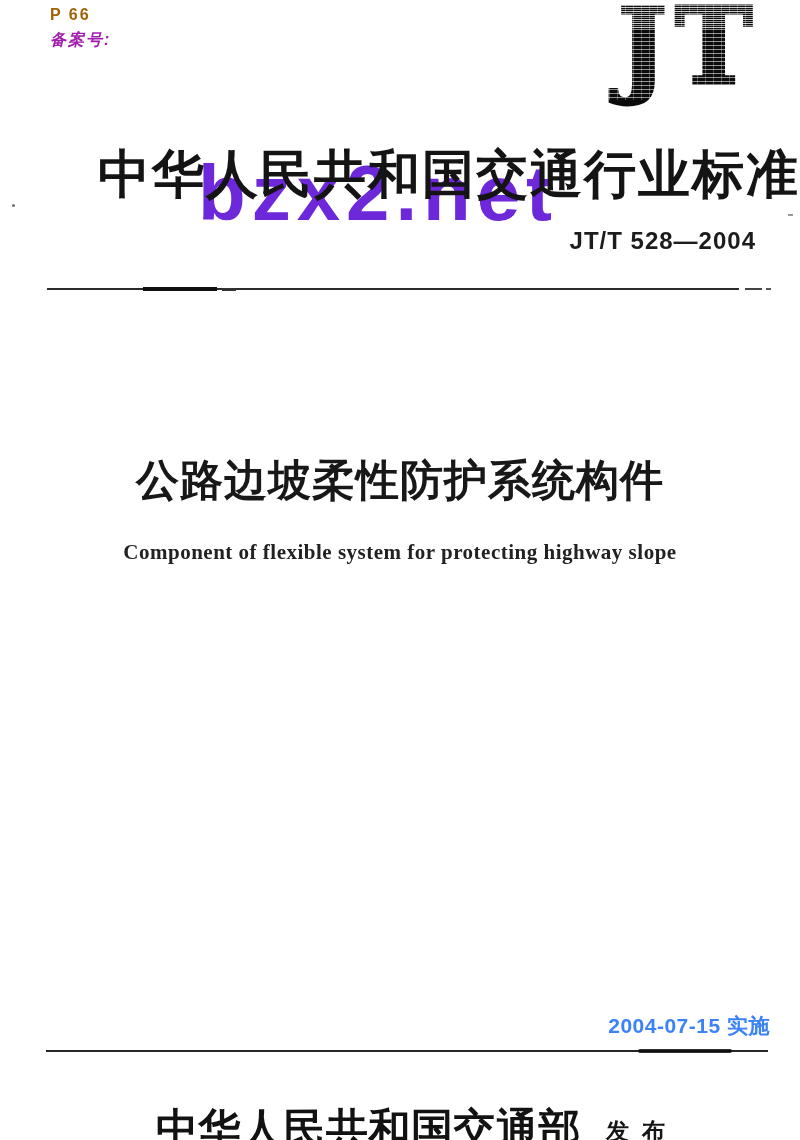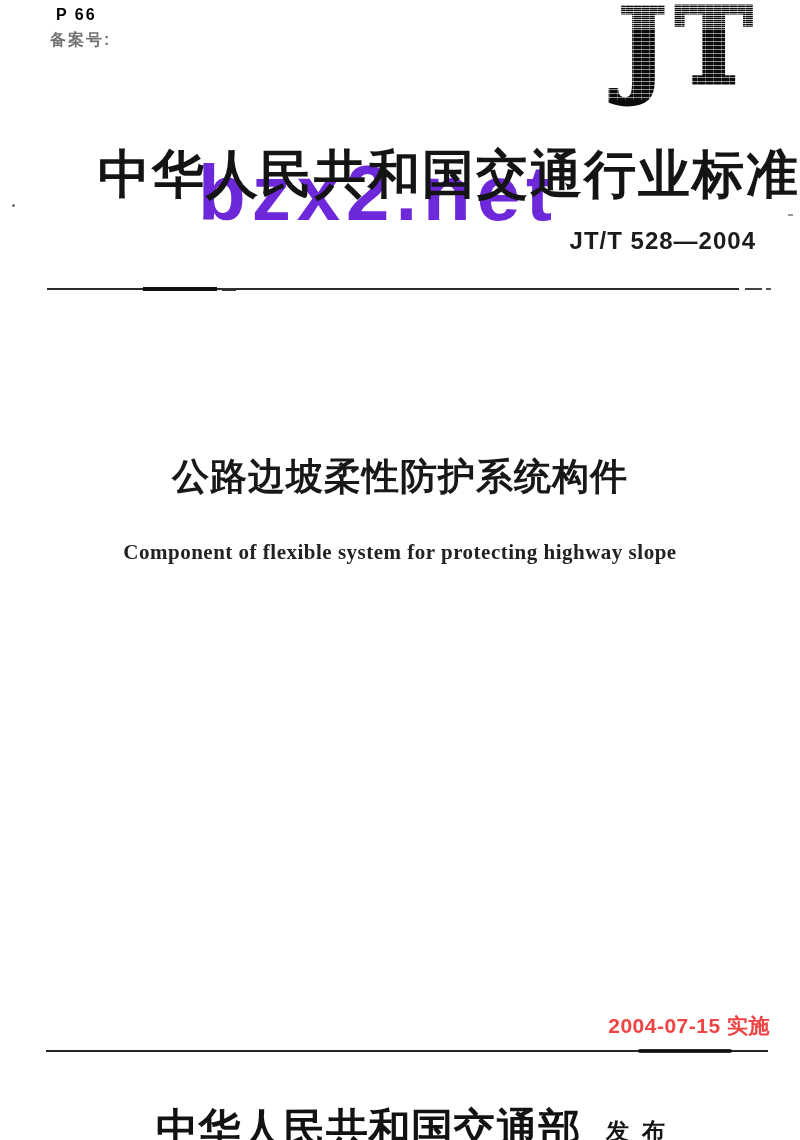--- a/index.html
+++ b/index.html
@@ -9,27 +9,27 @@
     margin:0 auto;
     background:#ffffff;
     overflow:hidden;
     color:#1a1a1a;
     font-family:"Liberation Sans",sans-serif;
   }
   
   .class-code{
     position:absolute;left:50px;top:6px;
     font-size:16px;font-weight:700;letter-spacing:2px;
-    color:#000000;
-    margin-left:6px;
+    color:#a16207;
   }
   .record-label{
     position:absolute;left:50px;top:30px;
     font-size:16px;font-weight:700;letter-spacing:2px;
-    color:#737373;
+    color:#a21caf;
+    font-style:italic;
   }
   
   .jt-logo{
     position:absolute;left:594px;top:-6px;width:190px;height:106px;
     font-family:"DejaVu Serif","Liberation Serif",serif;
     font-weight:900;font-size:104px;line-height:1.02;
     letter-spacing:8px;text-align:center;color:#0c0c0c;
     -webkit-text-stroke:3px #0c0c0c;
   }
   .jt-stripes{
@@ -64,37 +64,37 @@
   
   .rule1{position:absolute;left:47px;top:288px;width:692px;height:2px;background:#2b2b2b;}
   .rule1-thick{position:absolute;left:143px;top:287px;width:74px;height:4px;background:#101010;}
   .rule1-dot{position:absolute;left:222px;top:288px;width:14px;height:3px;background:#333;}
   .rule1-dash-a{position:absolute;left:745px;top:288px;width:17px;height:2px;background:#444;}
   .rule1-dash-b{position:absolute;left:766px;top:288px;width:5px;height:2px;background:#555;}
   
   .title-zh{
     position:absolute;left:0;top:452px;width:100%;text-align:center;
     font-family:"Liberation Serif","DejaVu Serif",serif;
-    font-weight:700;font-size:37px;letter-spacing:1px;
+    font-weight:700;font-size:43px;letter-spacing:1px;
     color:#181818;white-space:nowrap;
   }
   .title-en{
     position:absolute;left:0;top:540px;width:100%;text-align:center;
     font-family:"Liberation Serif","DejaVu Serif",serif;
     font-weight:700;font-size:21px;letter-spacing:0.5px;
     color:#222;
   }
   
   .date-issue{
     position:absolute;left:48px;top:1012px;
     font-size:21px;font-weight:700;letter-spacing:0.5px;color:#1b1b1b;
   }
   .date-impl{
     position:absolute;right:30px;top:1012px;
-    font-size:21px;font-weight:700;letter-spacing:0.5px;color:#ef4444;
+    font-size:21px;font-weight:700;letter-spacing:0.5px;color:#3b82f6;
   }
   .rule2{position:absolute;left:46px;top:1050px;width:722px;height:2px;background:#262626;}
   .rule2-thick{position:absolute;left:638px;top:1049px;width:94px;height:4px;background:#0d0d0d;opacity:.85;border-radius:2px;}
   
   .publisher{
     position:absolute;left:156px;top:1108px;
     font-family:"Liberation Serif","DejaVu Serif",serif;
     font-weight:700;font-size:42px;letter-spacing:0.5px;line-height:1;
     color:#121212;white-space:nowrap;
   }

